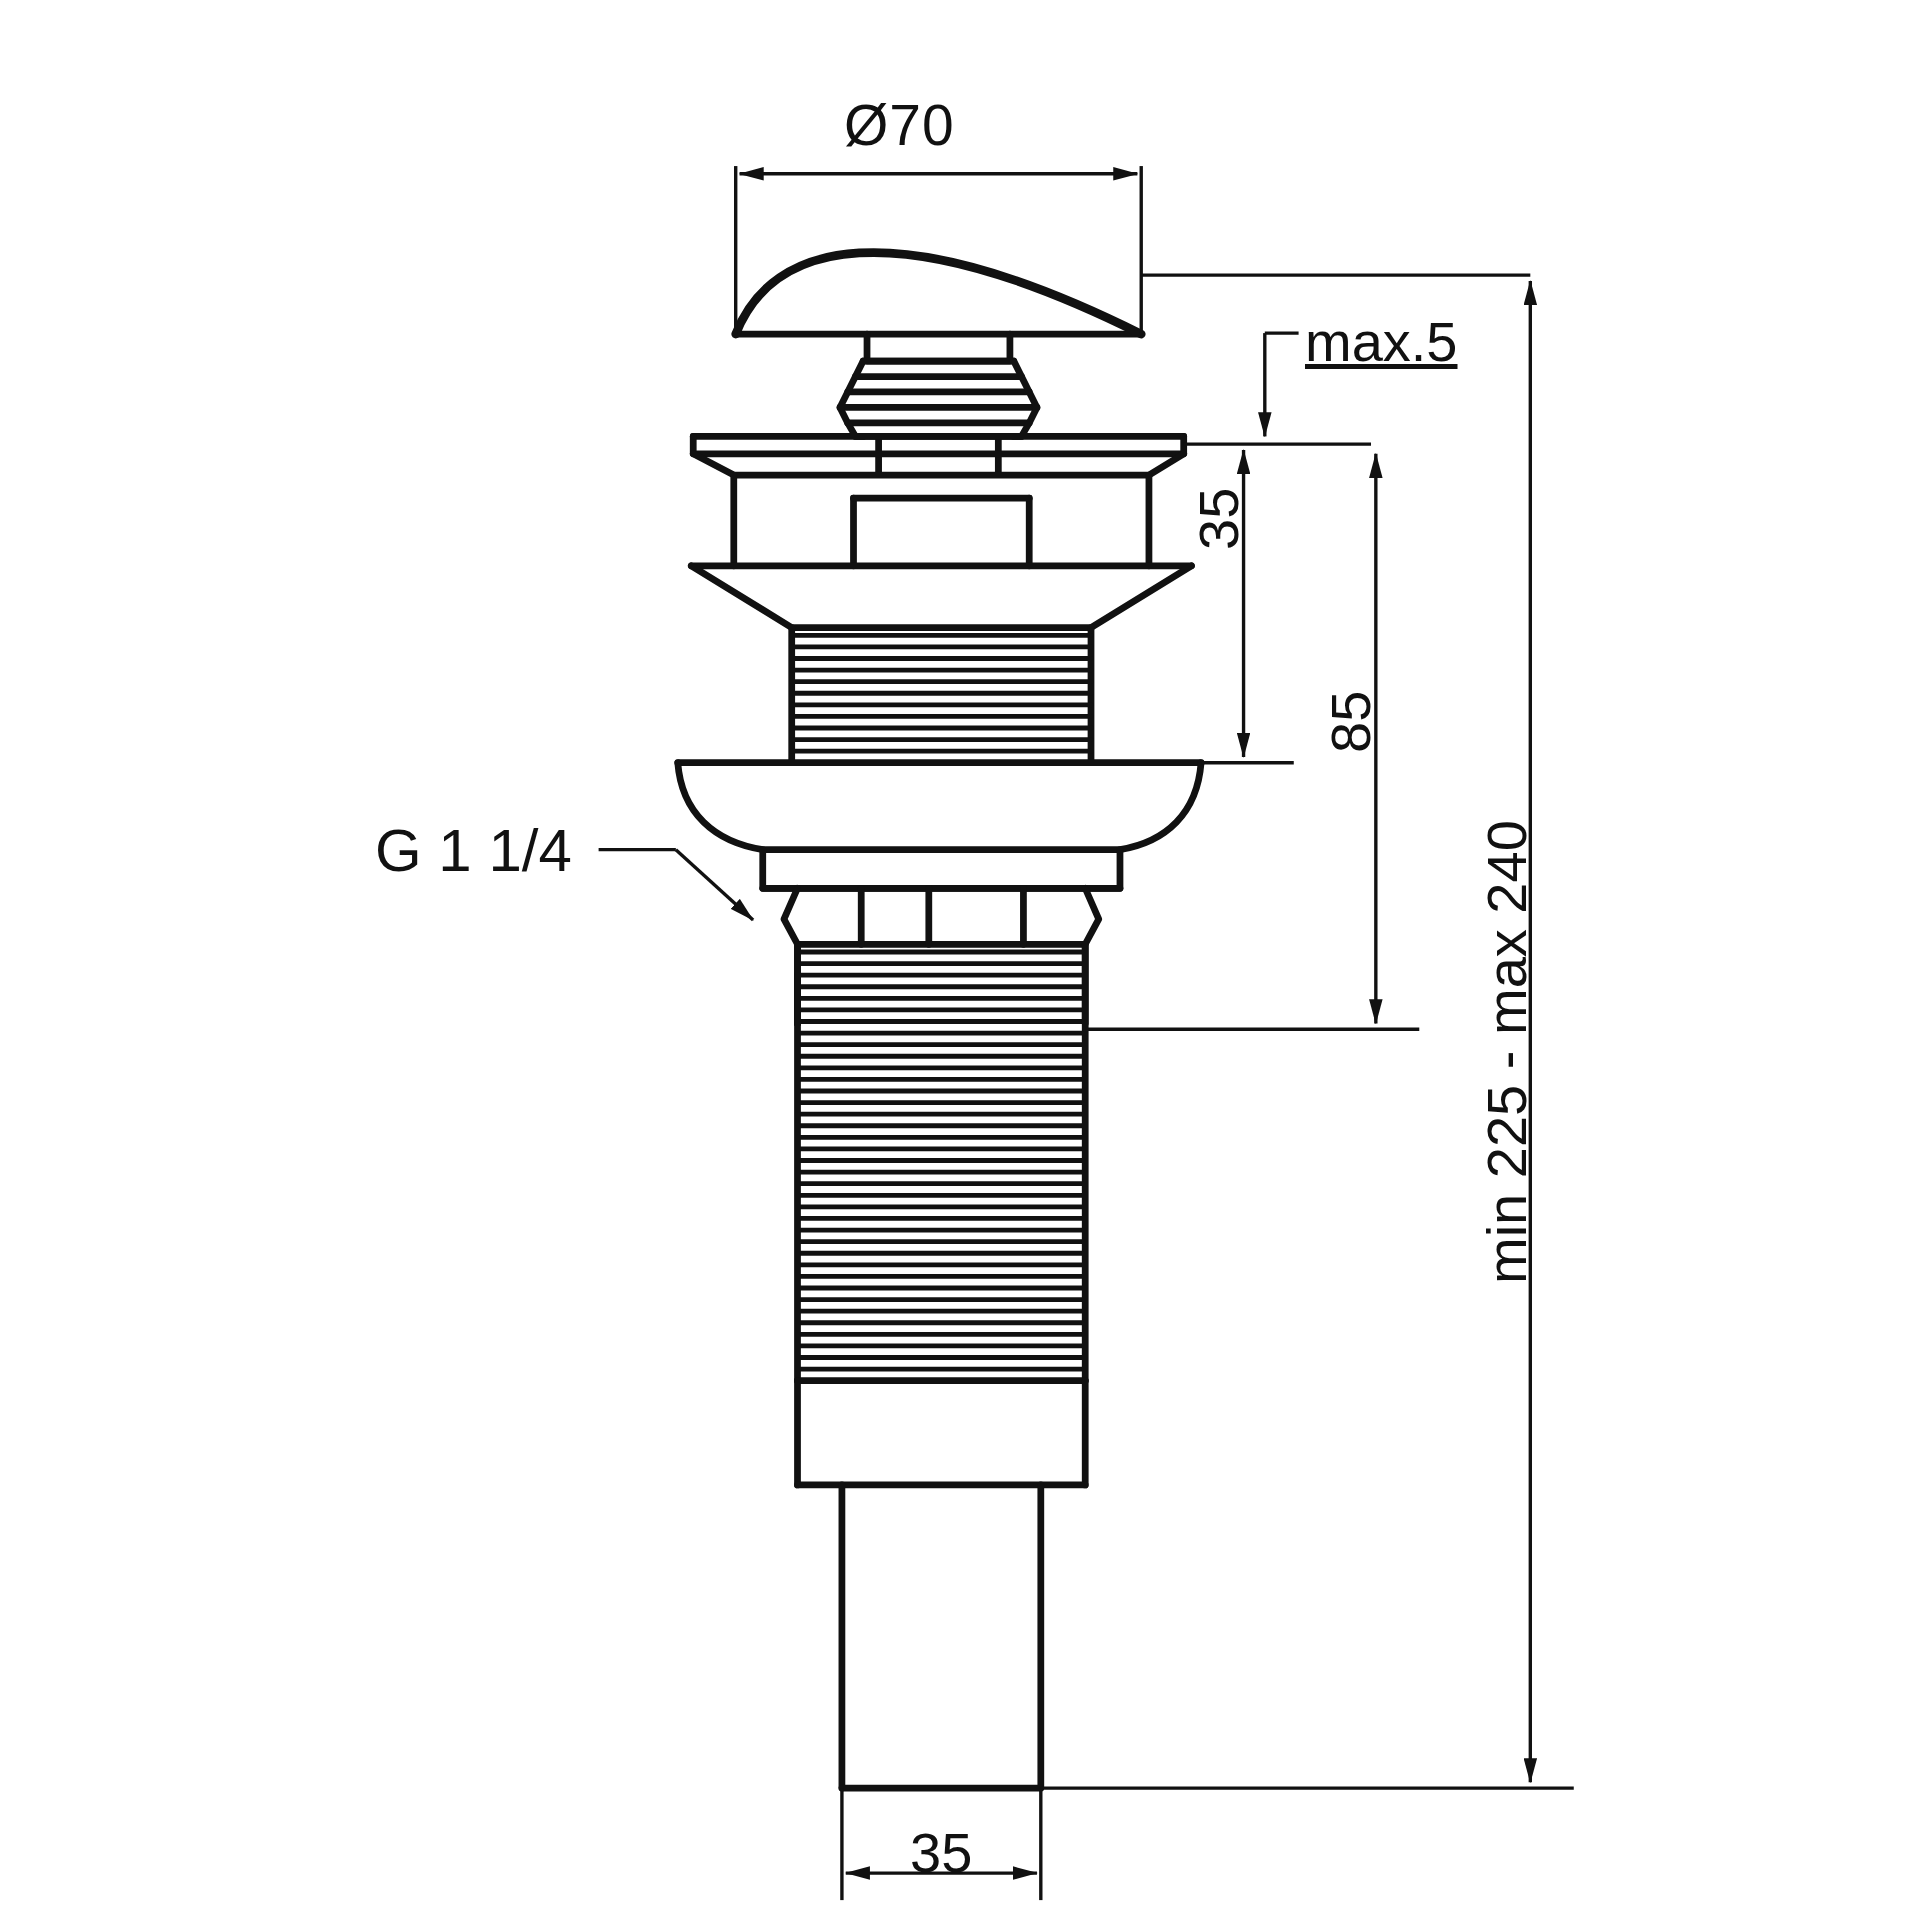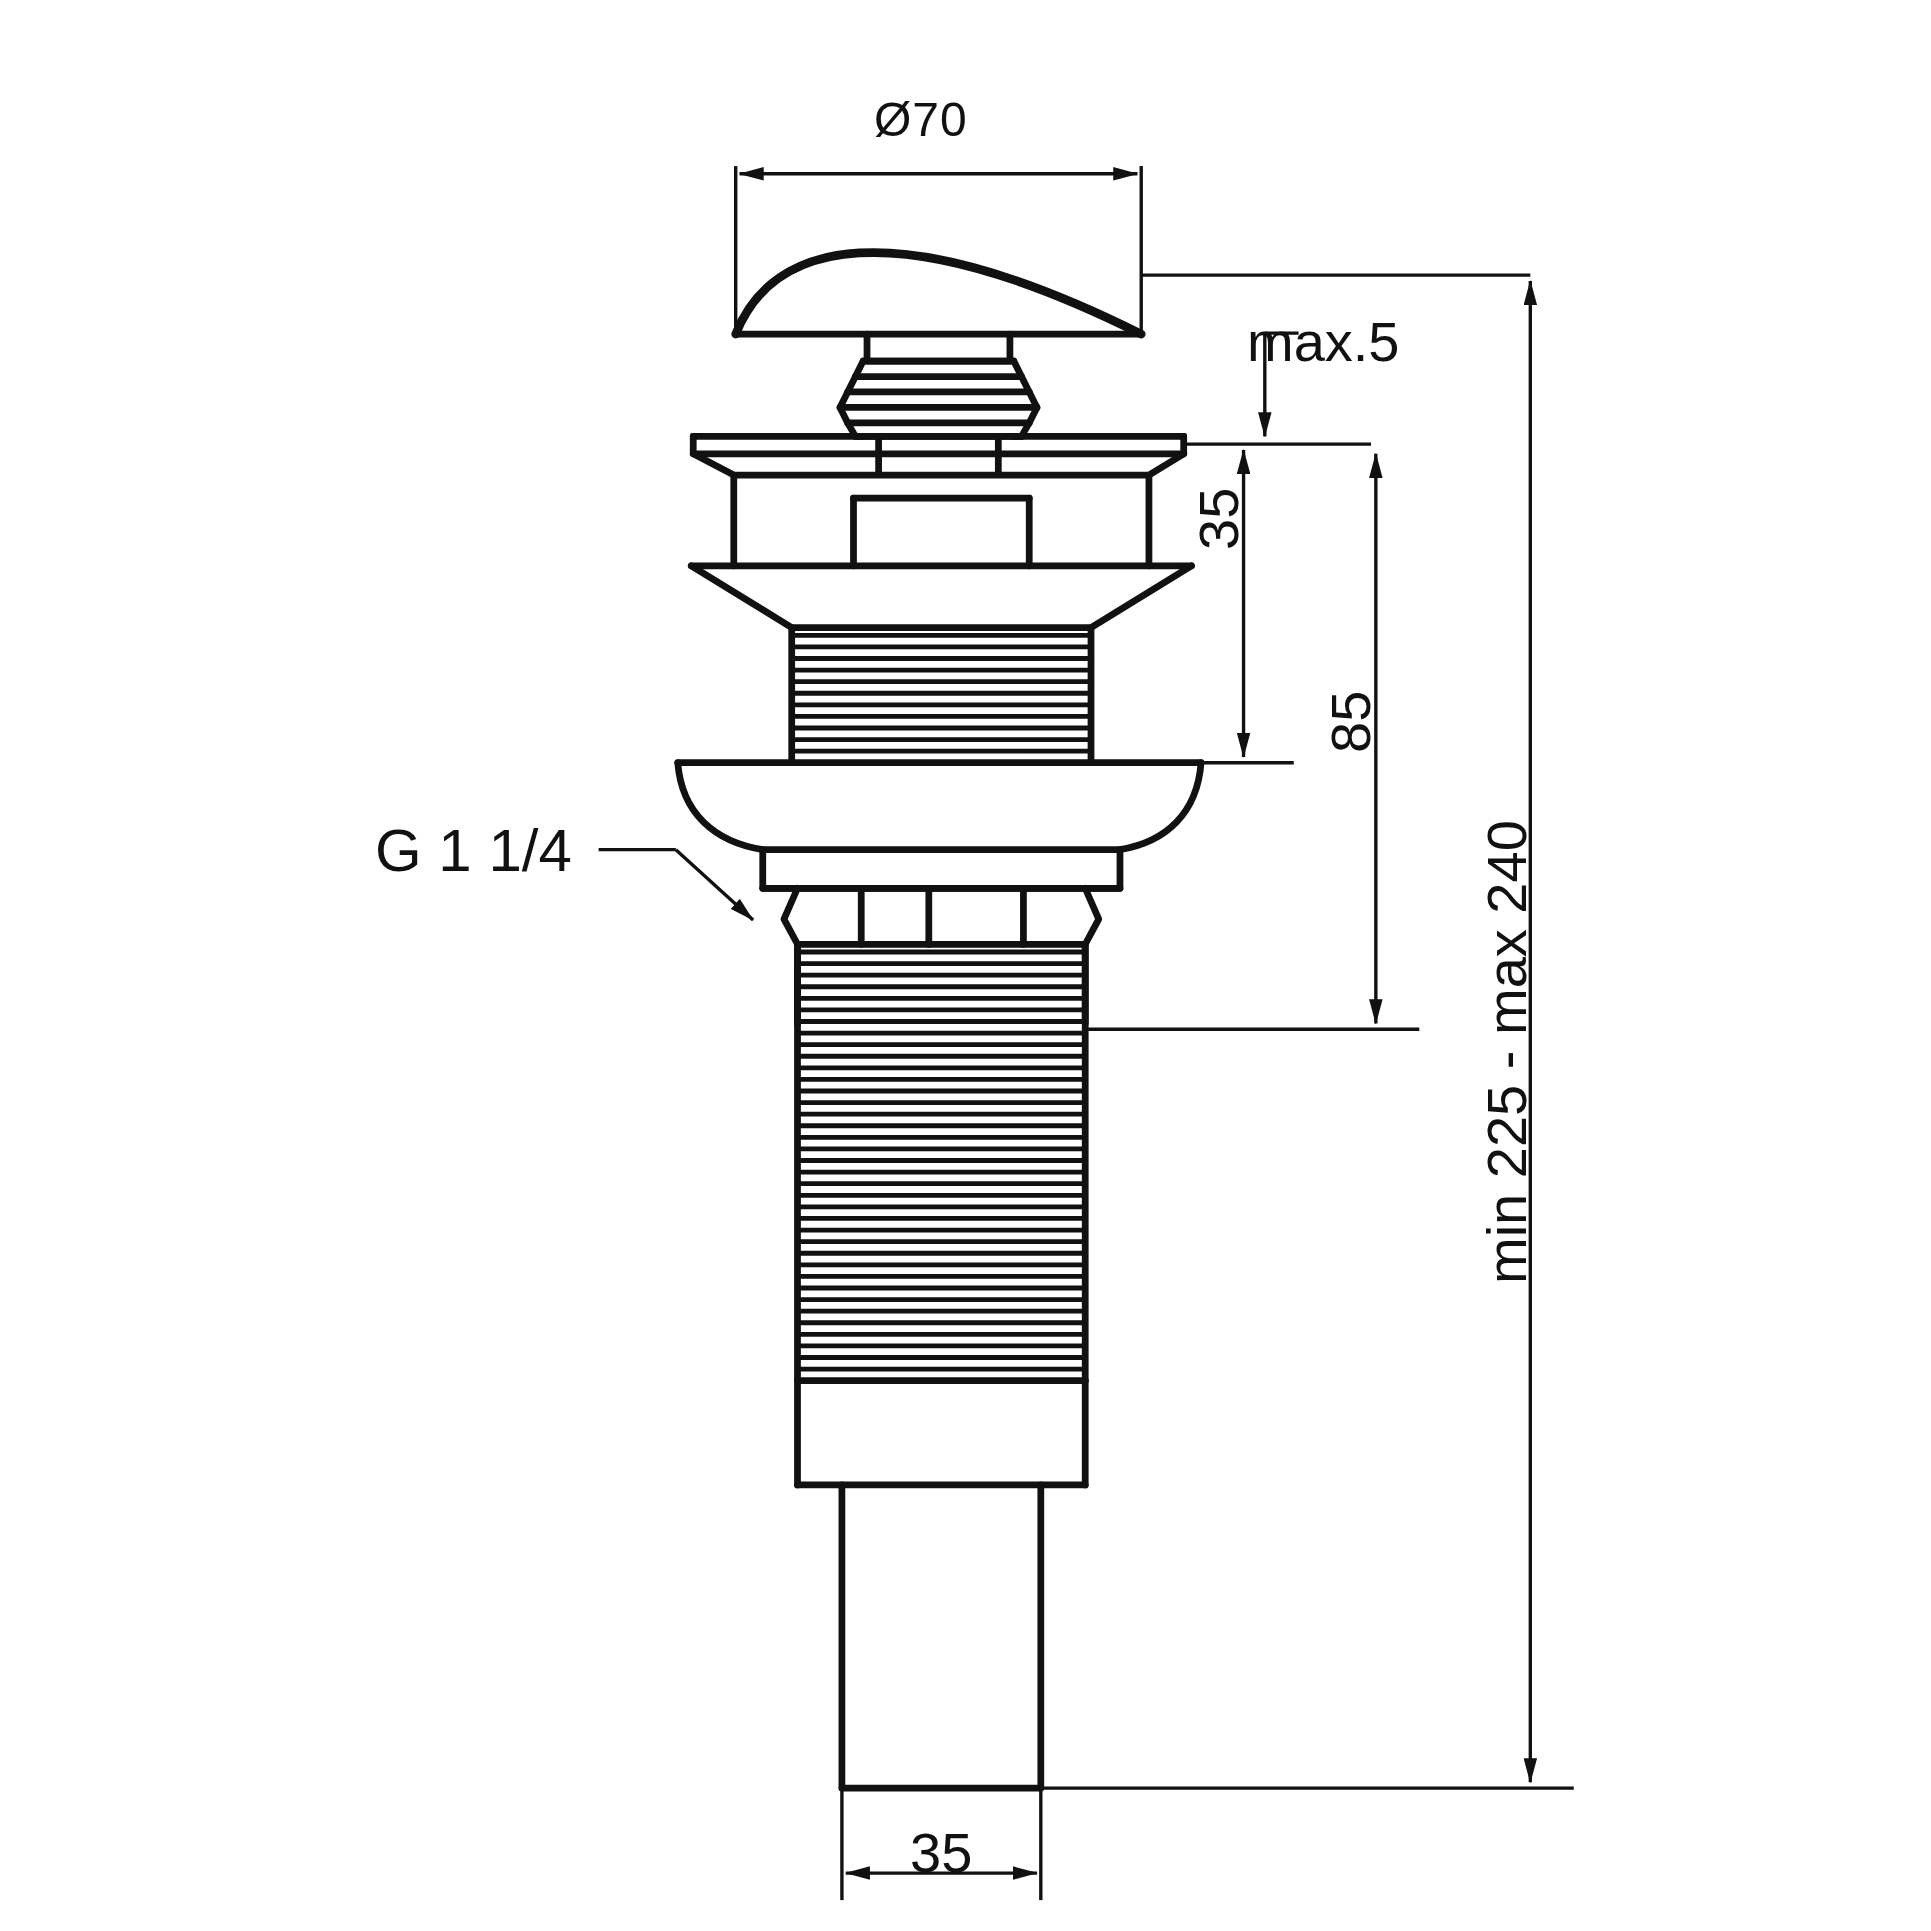--- a/index.html
+++ b/index.html
@@ -1,21 +1,21 @@
 <!DOCTYPE html>
 <html><head>
 <meta charset="utf-8">
 <style>
   html,body{margin:0;padding:0;background:#ffffff;}
   body{width:1931px;height:1931px;overflow:hidden;font-family:"Liberation Sans",sans-serif;}
   #stage{position:relative;width:1931px;height:1931px;background:#fff;}
   svg.drw{position:absolute;left:0;top:0;width:1931px;height:1931px;}
   .lbl{position:absolute;color:#111;font-family:"Liberation Sans",sans-serif;white-space:nowrap;}
-  .lbl-d70{left:874px;top:92px;font-size:48px;letter-spacing:1px;}
-  .lbl-max5{left:1247px;top:309px;font-size:56px;}
+  .lbl-d70{left:844px;top:92px;font-size:57px;letter-spacing:1px;}
+  .lbl-max5{left:1305px;top:309px;font-size:56px;text-decoration:underline;}
   .lbl-35{left:1186px;top:550px;font-size:56px;transform:rotate(-90deg);transform-origin:0 0;}
   .lbl-85{left:1318px;top:753px;font-size:56px;transform:rotate(-90deg);transform-origin:0 0;}
   .lbl-minmax{left:1474px;top:1284px;font-size:56px;transform:rotate(-90deg);transform-origin:0 0;}
   .lbl-g114{left:375px;top:816px;font-size:60px;}
   .lbl-32{left:910px;top:1820px;font-size:56px;}
 </style>
 </head>
 <body>
 
 <div id="stage">

